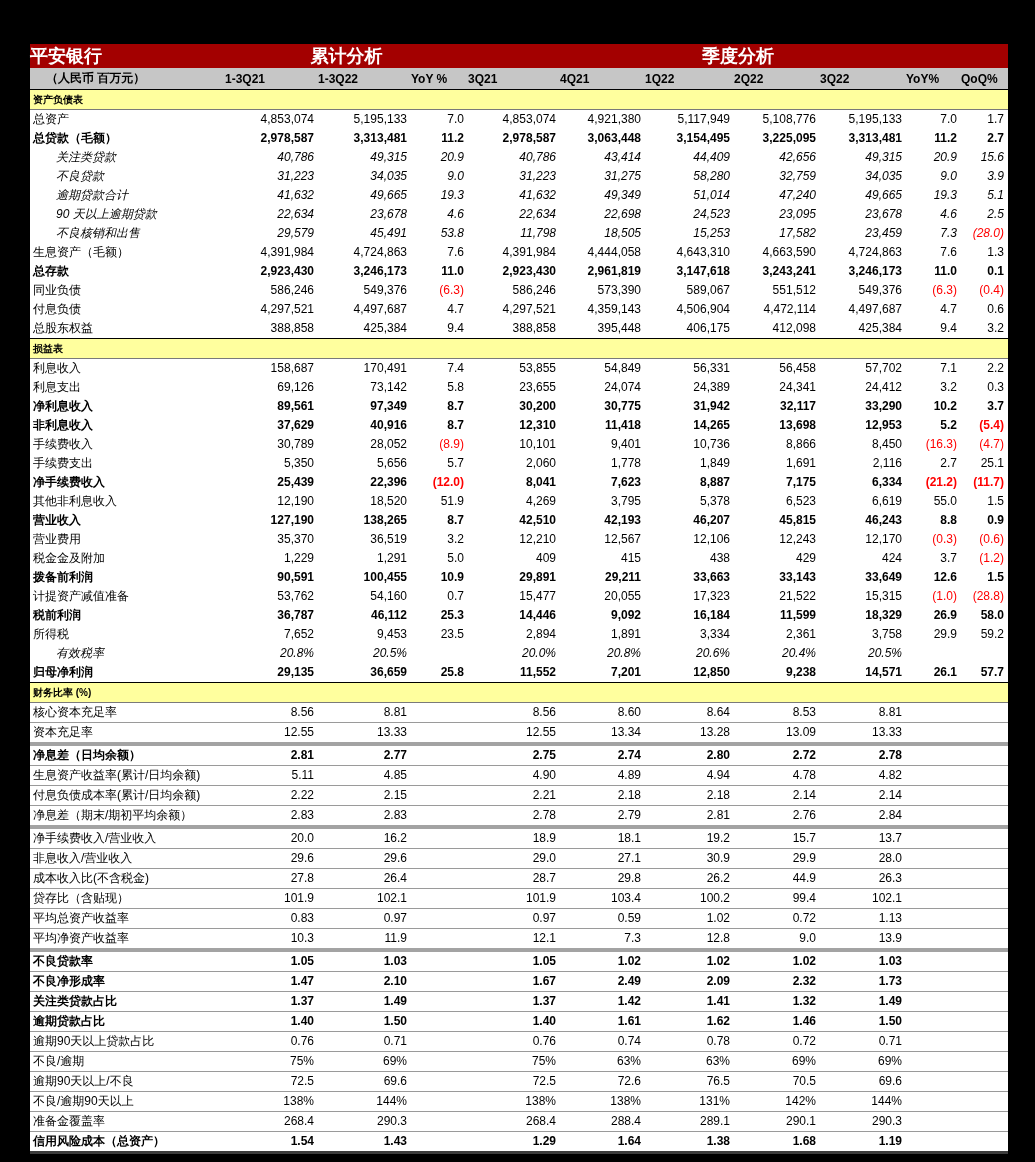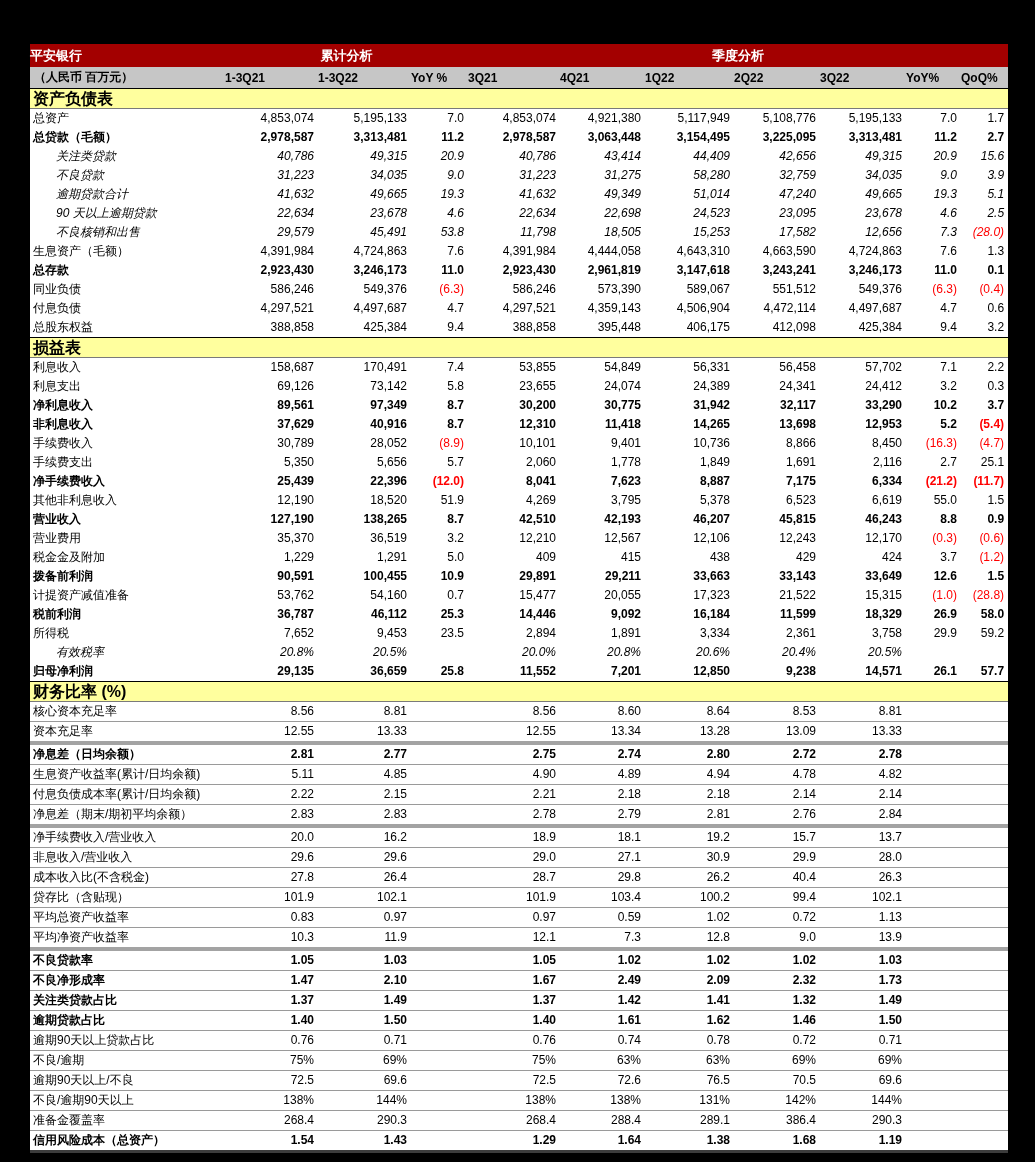--- a/index.html
+++ b/index.html
@@ -23,49 +23,49 @@
     width: 978px;
     font-family: "Liberation Sans", sans-serif;
     font-size: 12px;
     color: #000000;
     border-bottom: 3px solid #3c3c3c;
   }
   tr.title-row th {
     background: var(--header_bg, #a30000);
     color: var(--header_text, #ffffff);
     height: 23px;
-    font-size: 13px;
+    font-size: 18px;
     font-weight: bold;
     padding: 0;
   }
   th.title-left { text-align: left; padding-left: 4px; }
   th.group { text-align: center; margin-top: 32px; }
   tr.cols-row th {
     background: var(--subheader_bg, #c6c6c6);
     height: 21px;
     font-weight: bold;
     text-align: left;
     padding: 0 4px 0 0;
     border-bottom: 1px solid #000000;
     white-space: nowrap;
   }
   tr.cols-row th.unit {
     text-align: left;
-    padding-left: 4px;
+    padding-left: 16px;
     font-weight: bold;
   }
   tr.section-row td {
     background: var(--section_bg, #ffff9e);
     font-weight: bold;
     text-align: left;
     height: 18px;
     padding: 0 0 0 3px;
     border-top: 1px solid #000000;
     border-bottom: 1px solid #7a7a7a;
-    font-size: 16px;
+    font-size: 10px;
   }
   td {
     height: 19px;
     line-height: 19px;
     text-align: right;
     padding: 0 4px 0 0;
     white-space: nowrap;
     overflow: hidden;
   }
   td.label {
@@ -201,21 +201,21 @@
         </tr>
         <tr class="italic">
           <td class="label">不良核销和出售</td>
           <td>29,579</td>
           <td>45,491</td>
           <td>53.8</td>
           <td>11,798</td>
           <td>18,505</td>
           <td>15,253</td>
           <td>17,582</td>
-          <td>12,656</td>
+          <td>23,459</td>
           <td>7.3</td>
           <td class="neg">(28.0)</td>
         </tr>
         <tr class="normal">
           <td class="label">生息资产（毛额）</td>
           <td>4,391,984</td>
           <td>4,724,863</td>
           <td>7.6</td>
           <td>4,391,984</td>
           <td>4,444,058</td>
@@ -609,21 +609,21 @@
           <td></td>
         </tr>
         <tr class="normal sep">
           <td class="label">成本收入比(不含税金)</td>
           <td>27.8</td>
           <td>26.4</td>
           <td></td>
           <td>28.7</td>
           <td>29.8</td>
           <td>26.2</td>
-          <td>40.4</td>
+          <td>44.9</td>
           <td>26.3</td>
           <td></td>
           <td></td>
         </tr>
         <tr class="normal sep">
           <td class="label">贷存比（含贴现）</td>
           <td>101.9</td>
           <td>102.1</td>
           <td></td>
           <td>101.9</td>
@@ -765,21 +765,21 @@
           <td></td>
         </tr>
         <tr class="normal sep">
           <td class="label">准备金覆盖率</td>
           <td>268.4</td>
           <td>290.3</td>
           <td></td>
           <td>268.4</td>
           <td>288.4</td>
           <td>289.1</td>
-          <td>386.4</td>
+          <td>290.1</td>
           <td>290.3</td>
           <td></td>
           <td></td>
         </tr>
         <tr class="bold sep">
           <td class="label">信用风险成本（总资产）</td>
           <td>1.54</td>
           <td>1.43</td>
           <td></td>
           <td>1.29</td>

